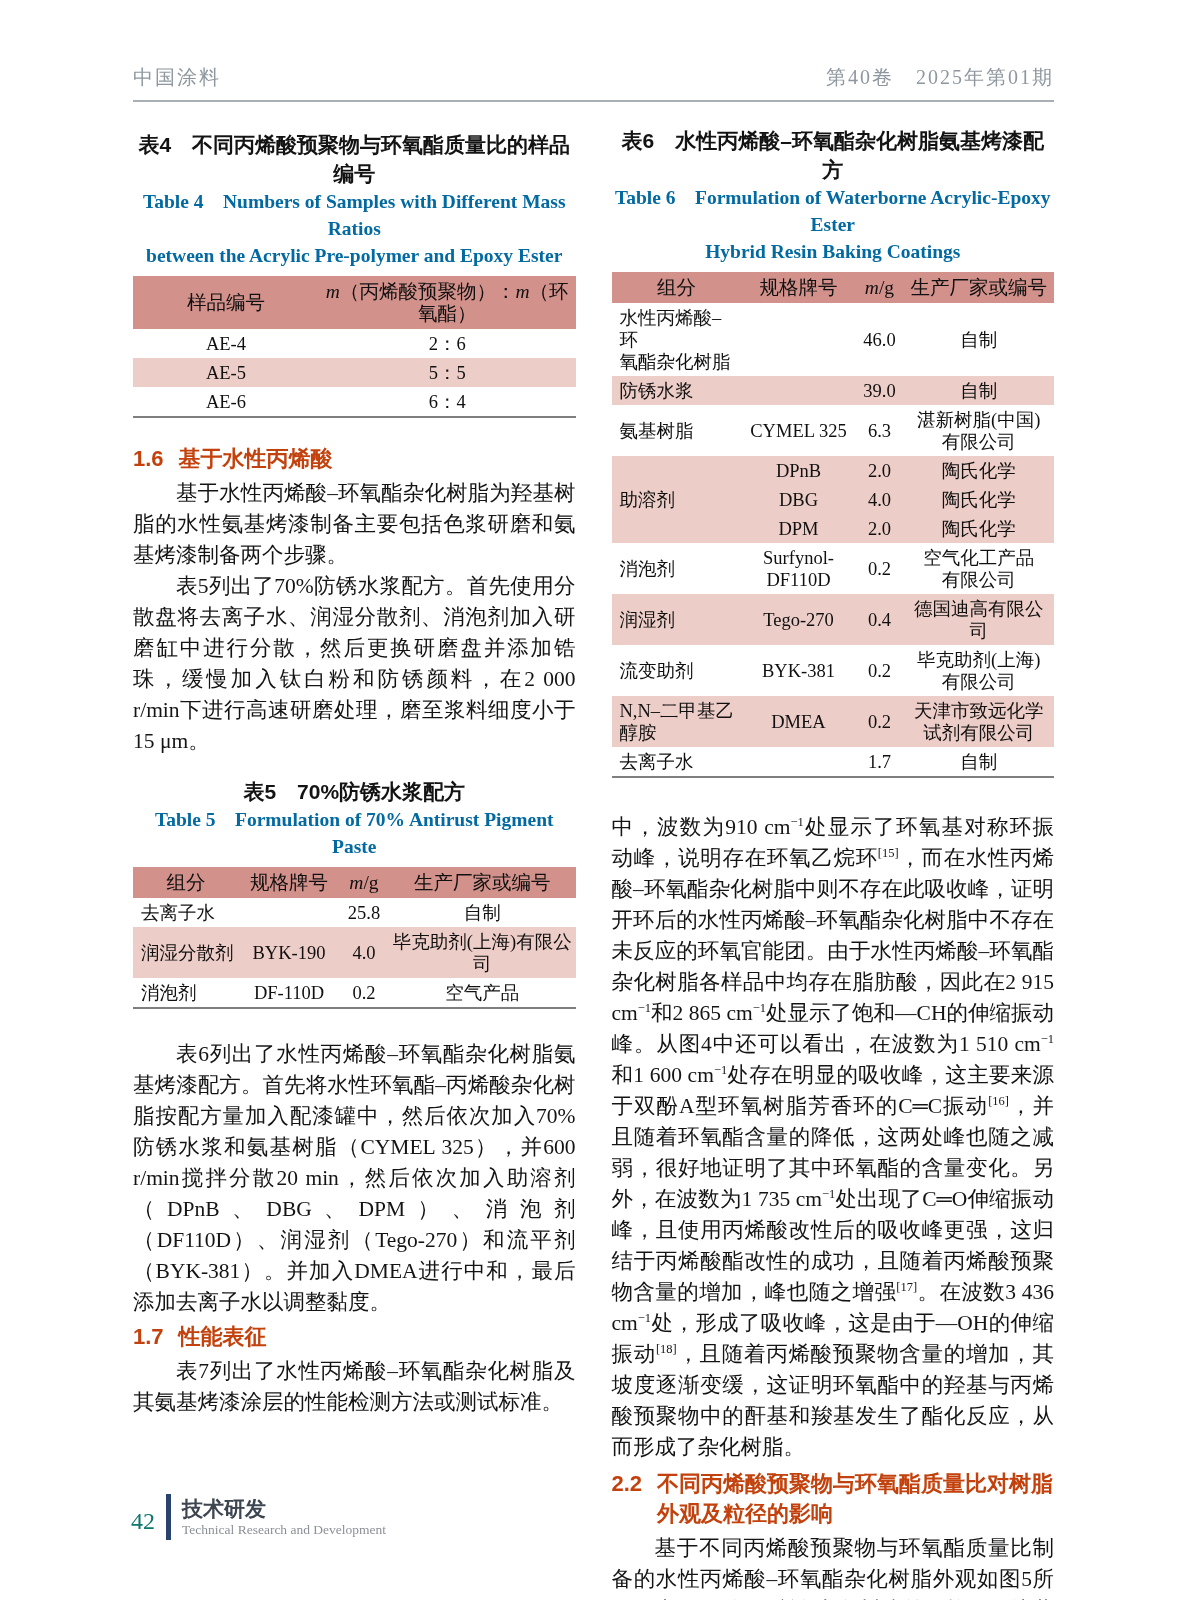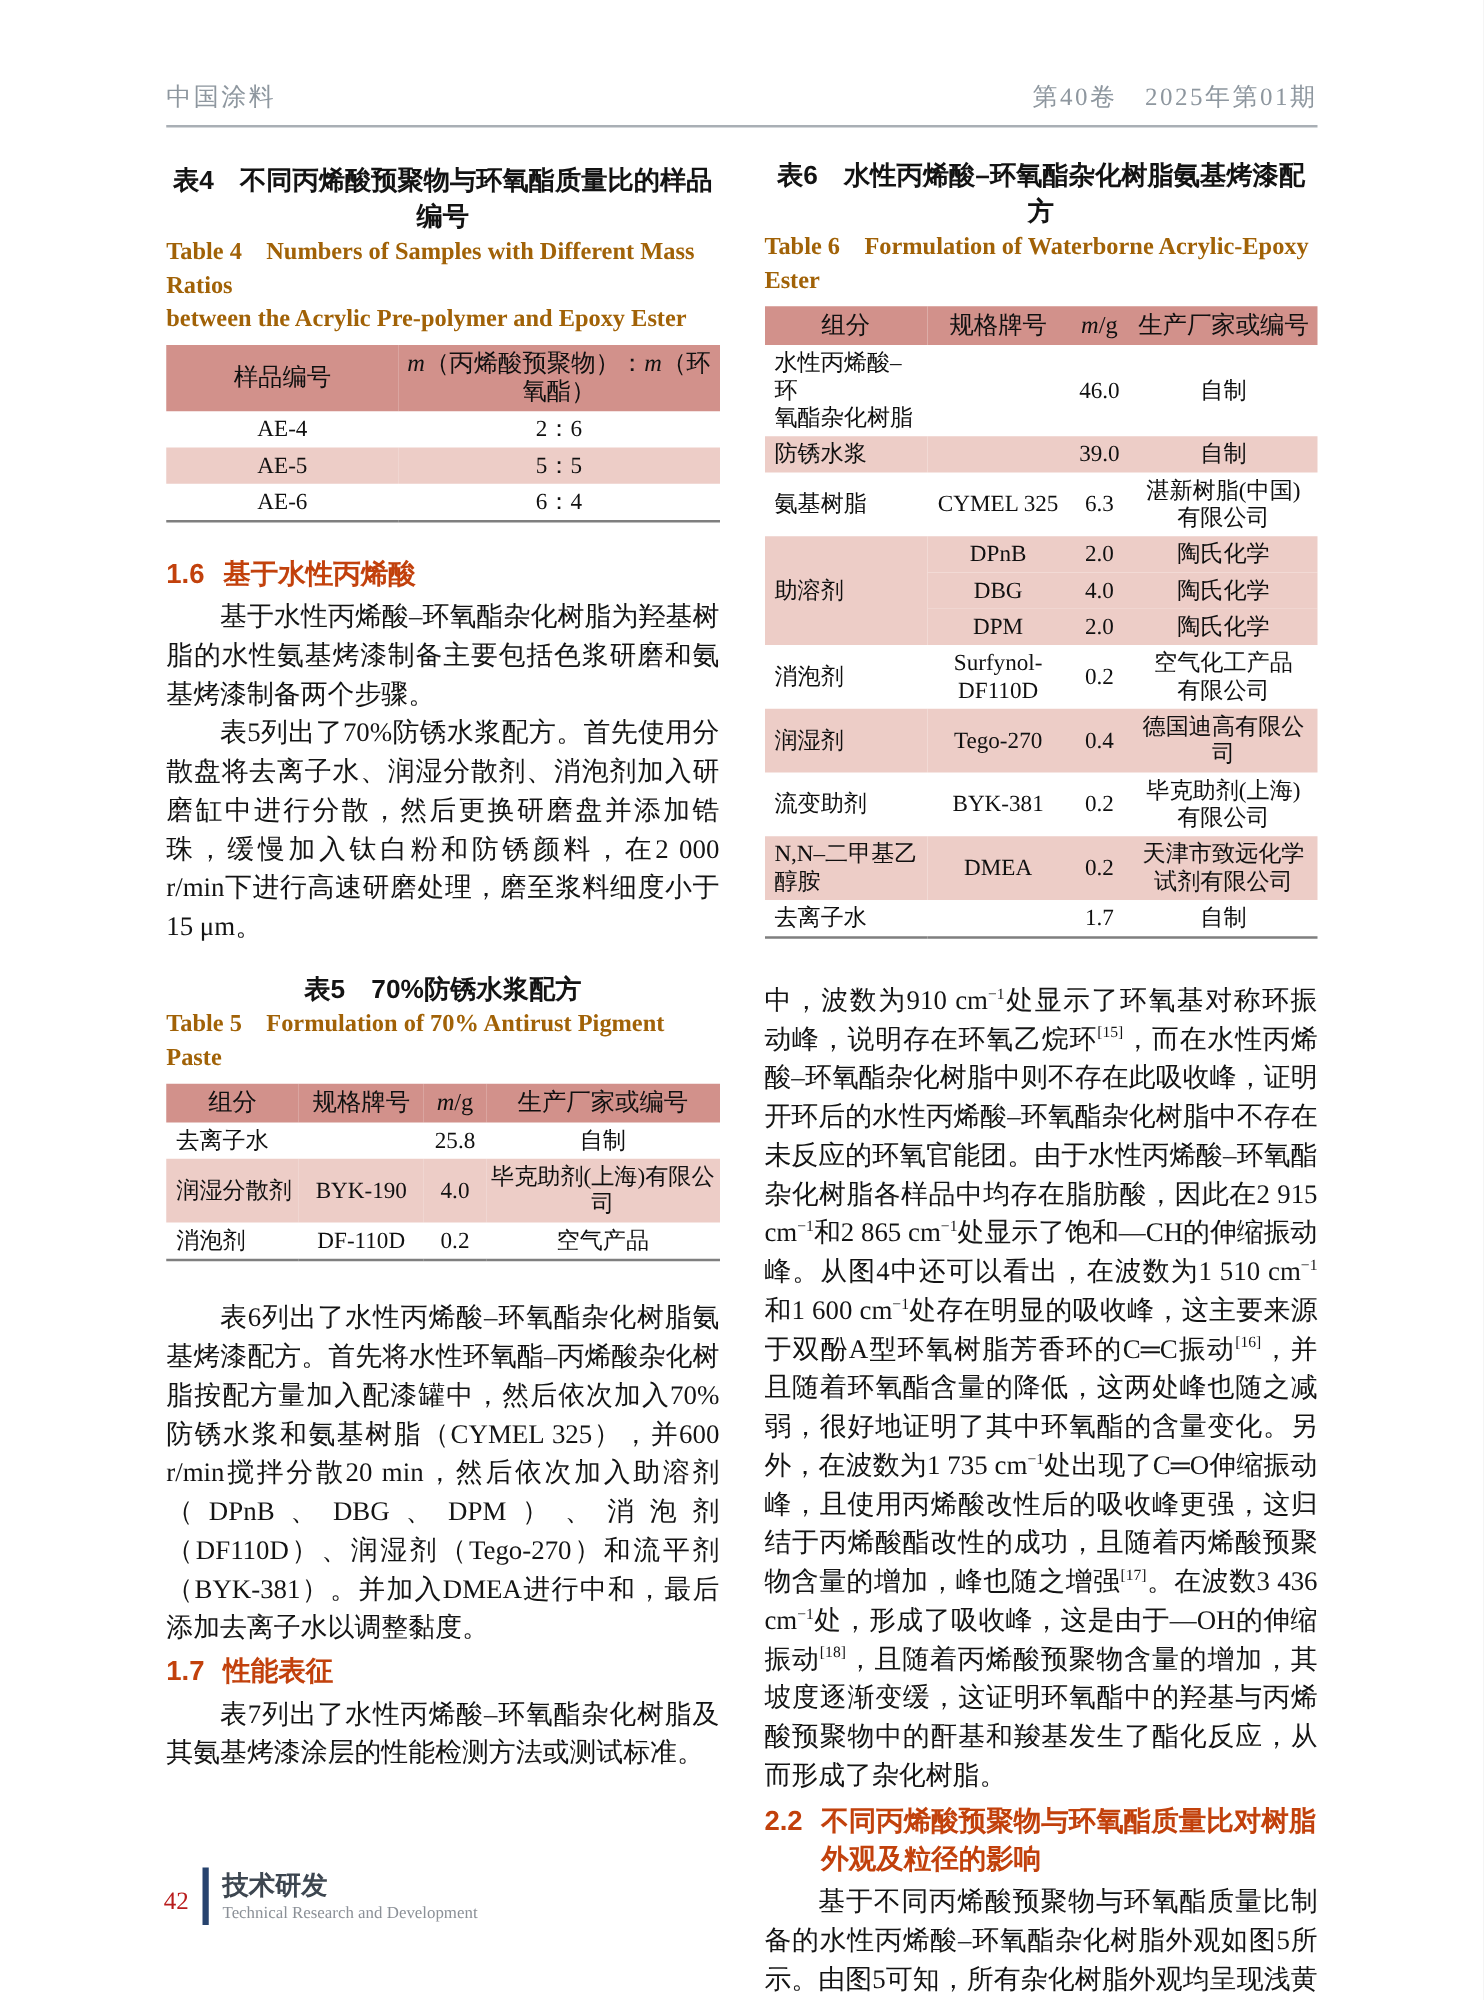--- a/index.html
+++ b/index.html
@@ -22,33 +22,33 @@
   .para { font-size:21.5px; line-height:31px; text-align:justify; color:#141414; }
   .indent { text-indent:2em; }
   .para sup { font-size:12.5px; line-height:0; vertical-align:super; }
   
   .h3 { display:flex; gap:15px; color:#c2410c; font-family:"Liberation Sans","DejaVu Sans",sans-serif;
         font-weight:bold; font-size:22px; line-height:30px; }
   .h3 .h3-num { flex:0 0 auto; }
   
   .tbl-title-zh { text-align:center; font-weight:bold; font-size:21px; line-height:29px;
         font-family:"Liberation Sans","DejaVu Sans",sans-serif; color:#131313; }
-  .tbl-title-en { font-weight:bold; font-size:19.5px; line-height:27px; color:#a16207; }
+  .tbl-title-en { text-align:center; font-weight:bold; font-size:19.5px; line-height:27px; color:#0369a1; }
   table.tbl { width:100%; border-collapse:collapse; border-bottom:2px solid #7f7f7f; margin-top:7px; }
   .tbl th, .tbl td { font-weight:normal; text-align:center; vertical-align:middle;
         font-size:18.5px; line-height:22px; padding:3.5px 2px; color:#101010; }
   .tbl tr.hdr { background:#d2918b; }
   .tbl tr.hdr th { font-size:19.5px; padding:4.5px 2px; }
   .tbl tr.alt { background:#edcdc7; }
   .tbl td.comp, .tbl th.comp-b { text-align:left; padding-left:8px; }
   .pre { white-space:pre-line; }
   .im { font-style:italic; }
   
   .page-footer { position:absolute; left:131px; top:1494px; display:flex; align-items:center; }
-  .pagenum { font-size:20px; color:#b91c1c; margin-right:11px; padding-top:8px; }
+  .pagenum { font-size:24px; color:#0f766e; margin-right:11px; padding-top:8px; }
   .footer-bar { width:5px; height:46px; background:#27436e; margin-right:11px; }
   .footer-zh { font-size:21px; font-weight:bold; color:#3d4650;
         font-family:"Liberation Sans","DejaVu Sans",sans-serif; line-height:25px; }
   .footer-en { font-size:13.5px; color:#8b9097; line-height:17px; }
   
   .mt4{margin-top:4px}.mt6{margin-top:6px}.mt20{margin-top:20px}.mt26{margin-top:26px}.mt30{margin-top:30px}.mt34{margin-top:34px}
 </style>
 </head>
 <body>
 
@@ -148,20 +148,21 @@
       </div>
       <p class="para indent mt4">表7列出了水性丙烯酸–环氧酯杂化树脂及其氨基烤漆涂层的性能检测方法或测试标准。</p>
 
     </div>
 
     <div class="col">
 
       <div>
         <div class="tbl-title-zh">表6　水性丙烯酸–环氧酯杂化树脂氨基烤漆配方</div>
         <div class="tbl-title-en">Table 6　Formulation of Waterborne Acrylic-Epoxy Ester</div>
+        <div class="tbl-title-en">Hybrid Resin Baking Coatings</div>
         <table class="tbl">
           <colgroup>
               <col style="width:130px">
               <col style="width:114px">
               <col style="width:48px">
               <col>
             </colgroup>
           <tbody>
               <tr class="hdr">
             <th>组分</th>

